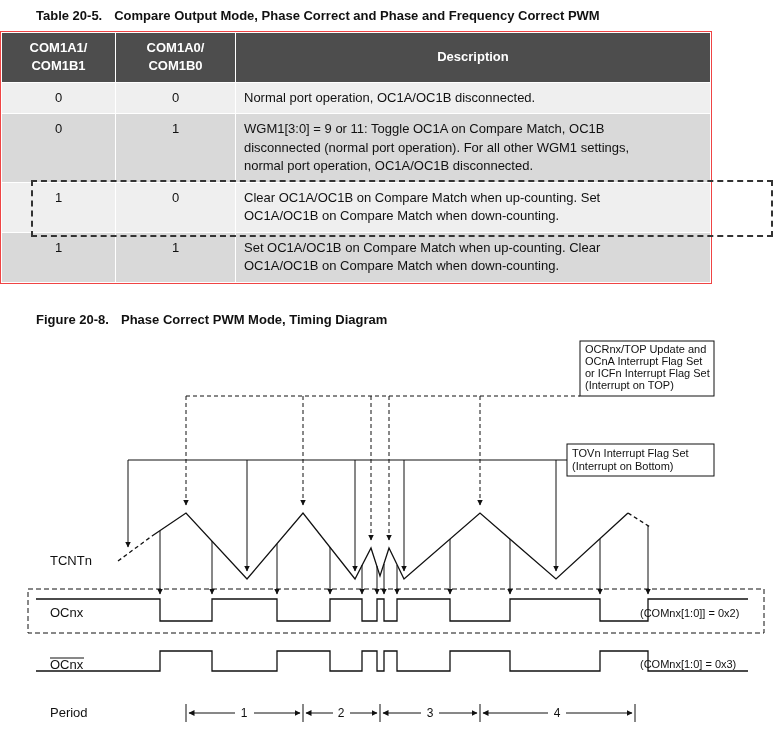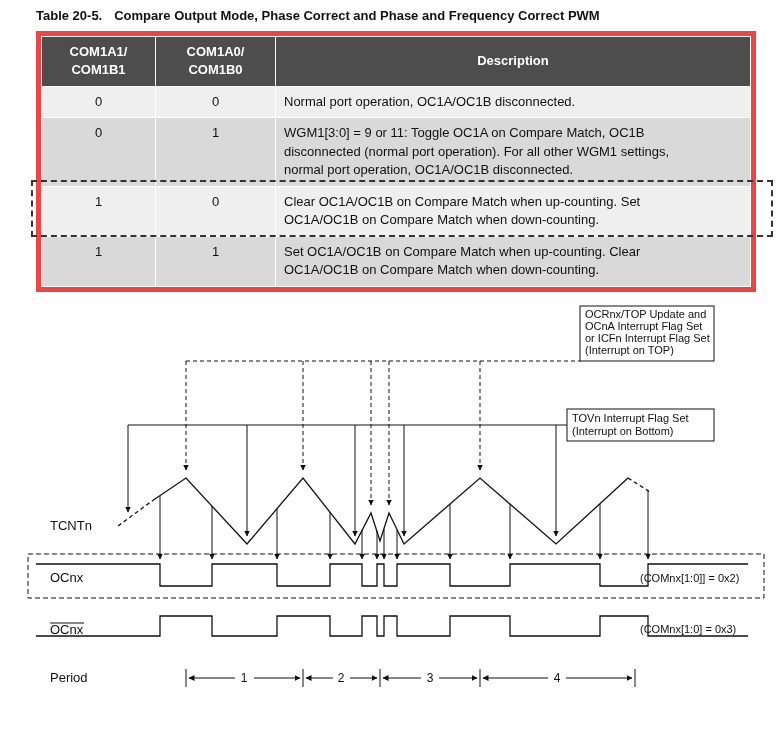--- a/index.html
+++ b/index.html
@@ -9,21 +9,21 @@
     box-sizing:border-box;
     padding-top:8px;
     font-family:"Liberation Sans",sans-serif;
     color:#111;
     background:#fff;
     overflow:hidden;
   }
   .caption{margin:0 0 8px 36px;font-size:13px;font-weight:bold;}
   .caption .cap-label{margin-right:12px;}
   .fig-caption{margin-top:28px;margin-bottom:6px;}
-  .table-wrap{width:710px;margin-left:36px;border:5px solid #ef4444;}
+  .table-wrap{width:710px;border:1px solid #ef4444;}
   table.cmp{width:100%;border-collapse:collapse;font-size:13px;table-layout:fixed;}
   table.cmp th,table.cmp td{
     border:1px solid #fff;
     padding:6px 8px;
     vertical-align:top;
     line-height:1.42;
     white-space:pre-line;
     box-sizing:border-box;
   }
   table.cmp th{
@@ -97,20 +97,23 @@
           <td class="num">1</td>
           <td class="desc">Set OC1A/OC1B on Compare Match when up-counting. Clear
 OC1A/OC1B on Compare Match when down-counting.</td>
         </tr>
       </tbody>
     </table>
   </div>
 
   <div class="row-highlight" style="top: 180.219px; left: 30.5px; width: 742px; height: 56.9062px;"></div>
 
+  <p class="caption fig-caption">
+    <span class="cap-label">Figure 20-8.</span><span>Phase Correct PWM Mode, Timing Diagram</span>
+  </p>
 
   <div class="diagram">
     <svg width="778" height="402" viewBox="0 0 778 402">
       <defs>
         <marker id="arr" markerWidth="7" markerHeight="7" refX="5.5" refY="3" orient="auto" markerUnits="userSpaceOnUse">
           <path d="M0,0L6,3L0,6Z" fill="#111"></path>
         </marker>
       </defs>
 
       <g>

